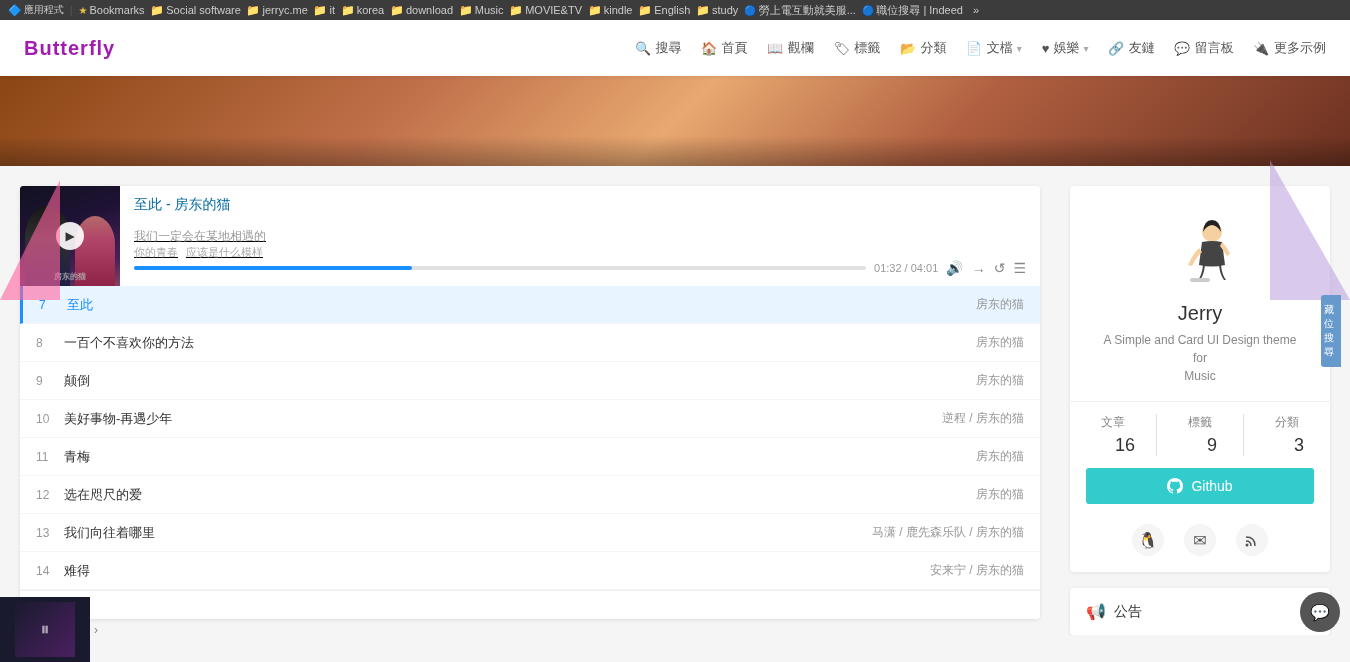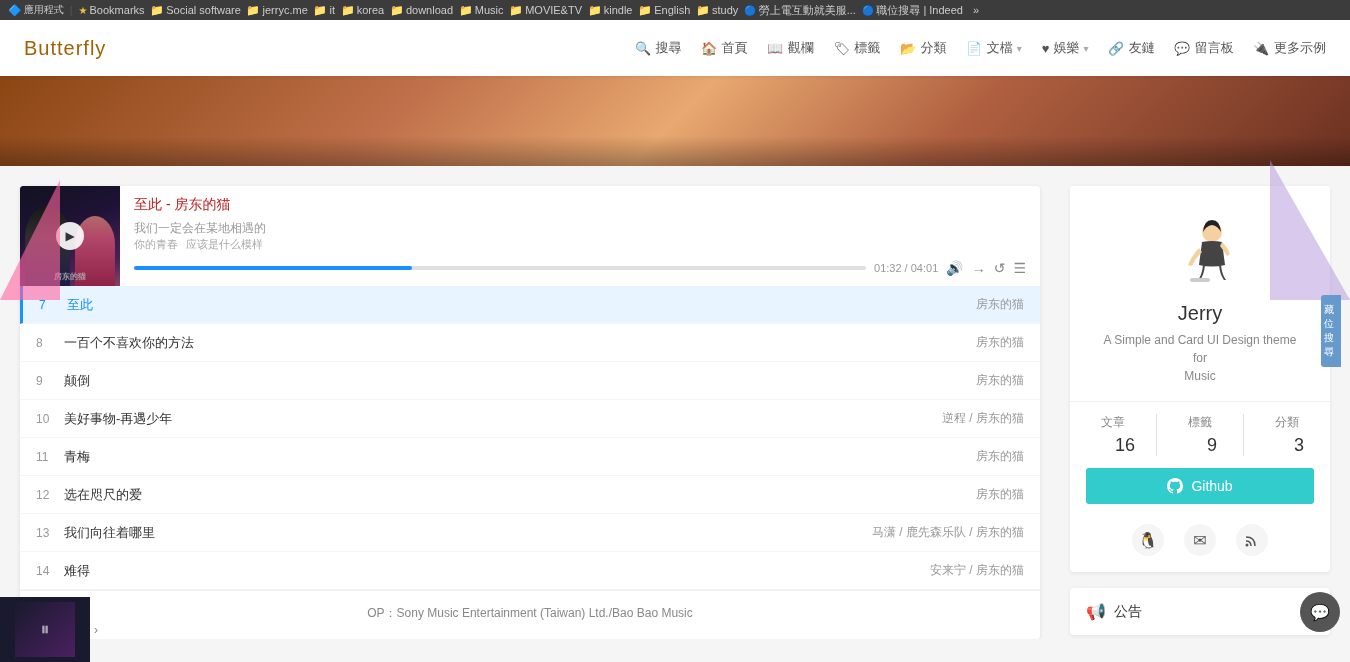--- a/index.html
+++ b/index.html
@@ -26,22 +26,22 @@
       height: 56px;
       display: flex;
       align-items: center;
       padding: 0 24px;
       box-shadow: 0 1px 4px rgba(0,0,0,0.08);
       position: relative;
       z-index: 10;
     }
     .site-logo {
       font-size: 20px;
-      font-weight: normal;
-      color: #a16207;
+      font-weight: bold;
+      color: #a21caf;
       margin-right: auto;
       letter-spacing: 1px;
     }
     .nav-items {
       display: flex;
       align-items: center;
       gap: 20px;
       font-size: 13px;
       color: #555;
     }
@@ -166,21 +166,21 @@
 
     .player-info {
       flex: 1;
       padding: 10px 14px;
       display: flex;
       flex-direction: column;
       justify-content: space-between;
     }
     .song-title {
       font-size: 14px;
-      color: #b91c1c;
+      color: #0369a1;
       font-weight: 500;
     }
     .song-meta {
       font-size: 12px;
       color: #999;
     }
     .song-meta-line {
       display: flex;
       gap: 8px;
     }
@@ -600,21 +600,21 @@
           </div>
           <div class="play-overlay">
             <div class="play-btn-overlay">▶</div>
           </div>
         </div>
 
         <div class="player-info">
           <div style="display:flex;justify-content:space-between;align-items:flex-start;">
             <div>
               <div class="song-title">至此 - 房东的猫</div>
-              <div style="margin-top:6px;">
+              <div style="margin-top:14px;text-decoration:underline;">
                 <div class="song-meta">我们一定会在某地相遇的</div>
                 <div class="song-meta-line">
                   <span class="song-meta-tag">你的青春</span>
                   <span class="song-meta-tag">应该是什么模样</span>
                 </div>
               </div>
             </div>
           </div>
           <div class="player-controls-row">
             <div class="progress-bar-container">
@@ -670,21 +670,20 @@
       <span class="track-artist">马潇 / 鹿先森乐队 / 房东的猫</span>
     </div>
           <div class="playlist-row">
       <span class="track-num">14</span>
       <span class="track-name">难得</span>
       <span class="track-artist">安来宁 / 房东的猫</span>
     </div>
         </div>
 
       <div class="player-footer">
-        <div class="footer-line">OP：Sony Music Entertainment (Taiwan) Ltd./Bao Bao Music</div>
       </div>
     </div>
   </div>
 
   <div class="sidebar">
     <div class="profile-card">
       <div class="profile-top">
         <div class="avatar-container">
           
           <svg class="avatar-svg" viewBox="0 0 80 80" xmlns="http://www.w3.org/2000/svg">

